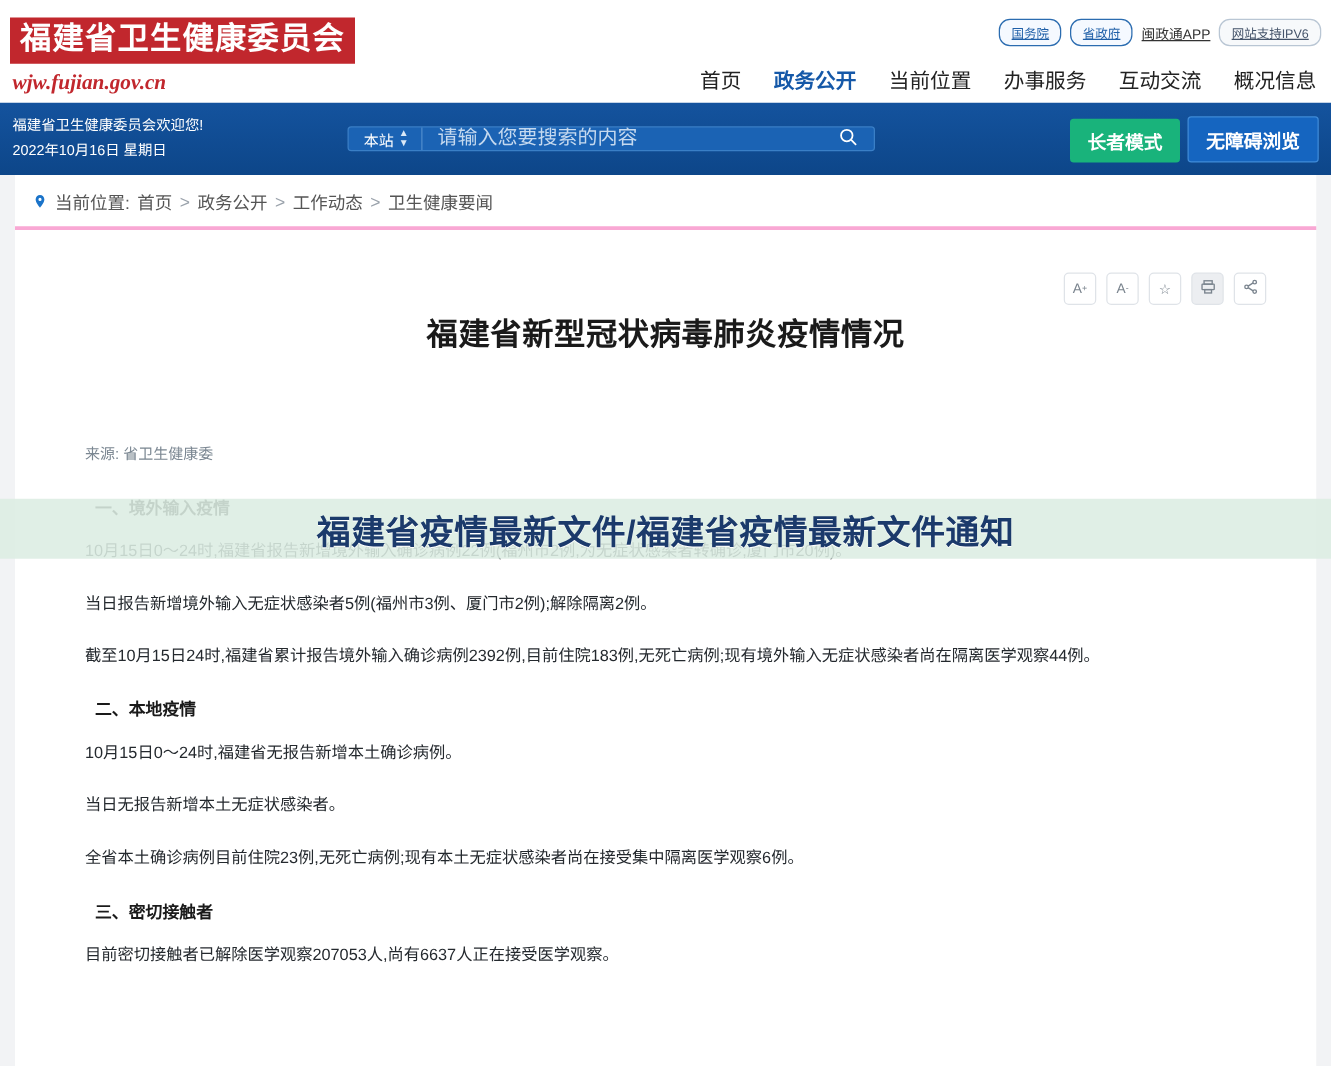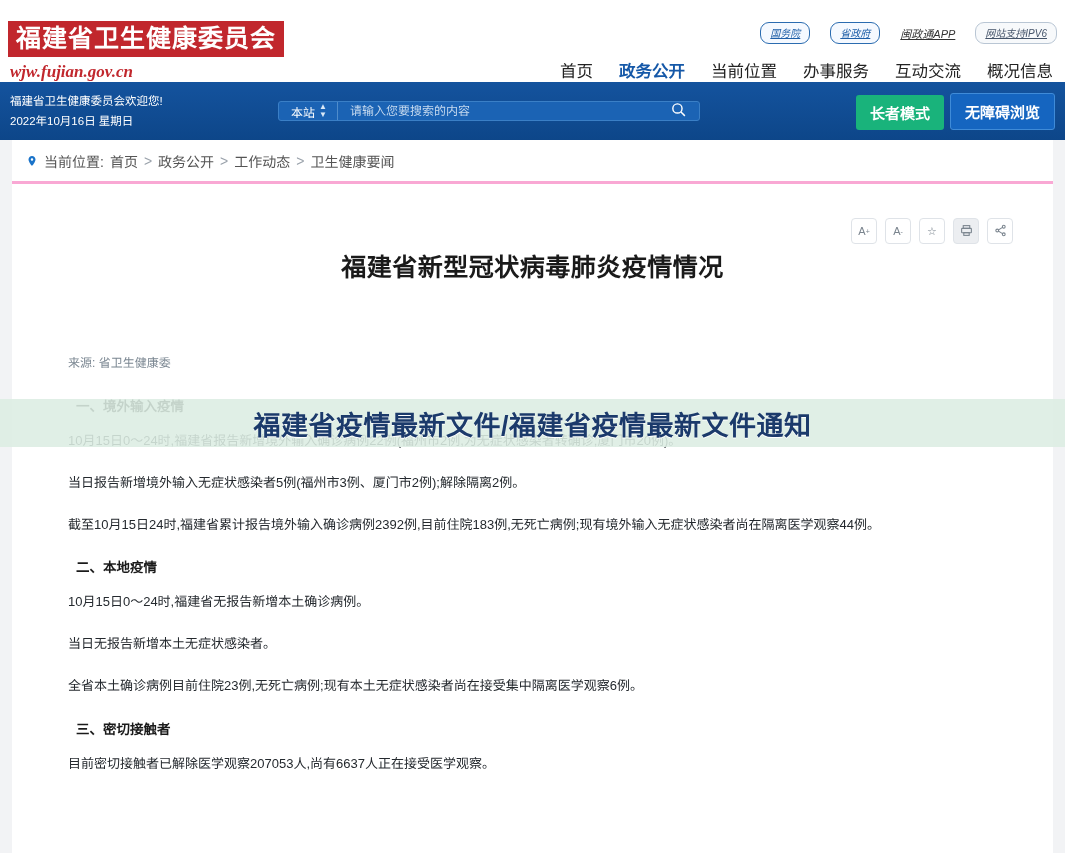--- a/index.html
+++ b/index.html
@@ -10,21 +10,21 @@
     font-family: "Liberation Sans", "DejaVu Sans", sans-serif;
     background: #ffffff;
   }
 
   
   .top-header {
     position: relative;
     height: 82px;
     background: #ffffff;
     display: flex;
-    align-items: flex-end;
+    align-items: center;
   }
   .logo-block {
     padding: 8px 0 0 8px;
     width: 340px;
   }
   .logo-title {
     display: inline-block;
     background: #c1272d;
     color: #ffffff;
     font-weight: bold;
@@ -45,23 +45,22 @@
   }
   .header-right {
     flex: 1;
     display: flex;
     flex-direction: column;
     align-items: flex-end;
   }
   .gov-links {
     display: flex;
     align-items: center;
-    gap: 20px;
+    gap: 7px;
     padding: 8px 8px 0 0;
-    font-style: italic;
   }
   .pill {
     border: 1px solid #2b6cb0;
     color: #1f5fa8;
     font-size: 10px;
     border-radius: 9px;
     padding: 2px 9px 3px 9px;
     background: #f5f9ff;
     white-space: nowrap;
   }
@@ -137,21 +136,21 @@
     width: 1px;
     height: 18px;
     background: #4f8ccb;
   }
   .search-input {
     flex: 1;
     background: transparent;
     border: none;
     outline: none;
     color: #ffffff;
-    font-size: 12px;
+    font-size: 16px;
     padding: 0 8px 0 12px;
     font-family: "Liberation Sans", sans-serif;
   }
   .search-input::placeholder { color: #c5d9ef; }
   .search-btn {
     background: transparent;
     border: none;
     cursor: pointer;
     padding: 0 12px 0 4px;
     display: flex;

